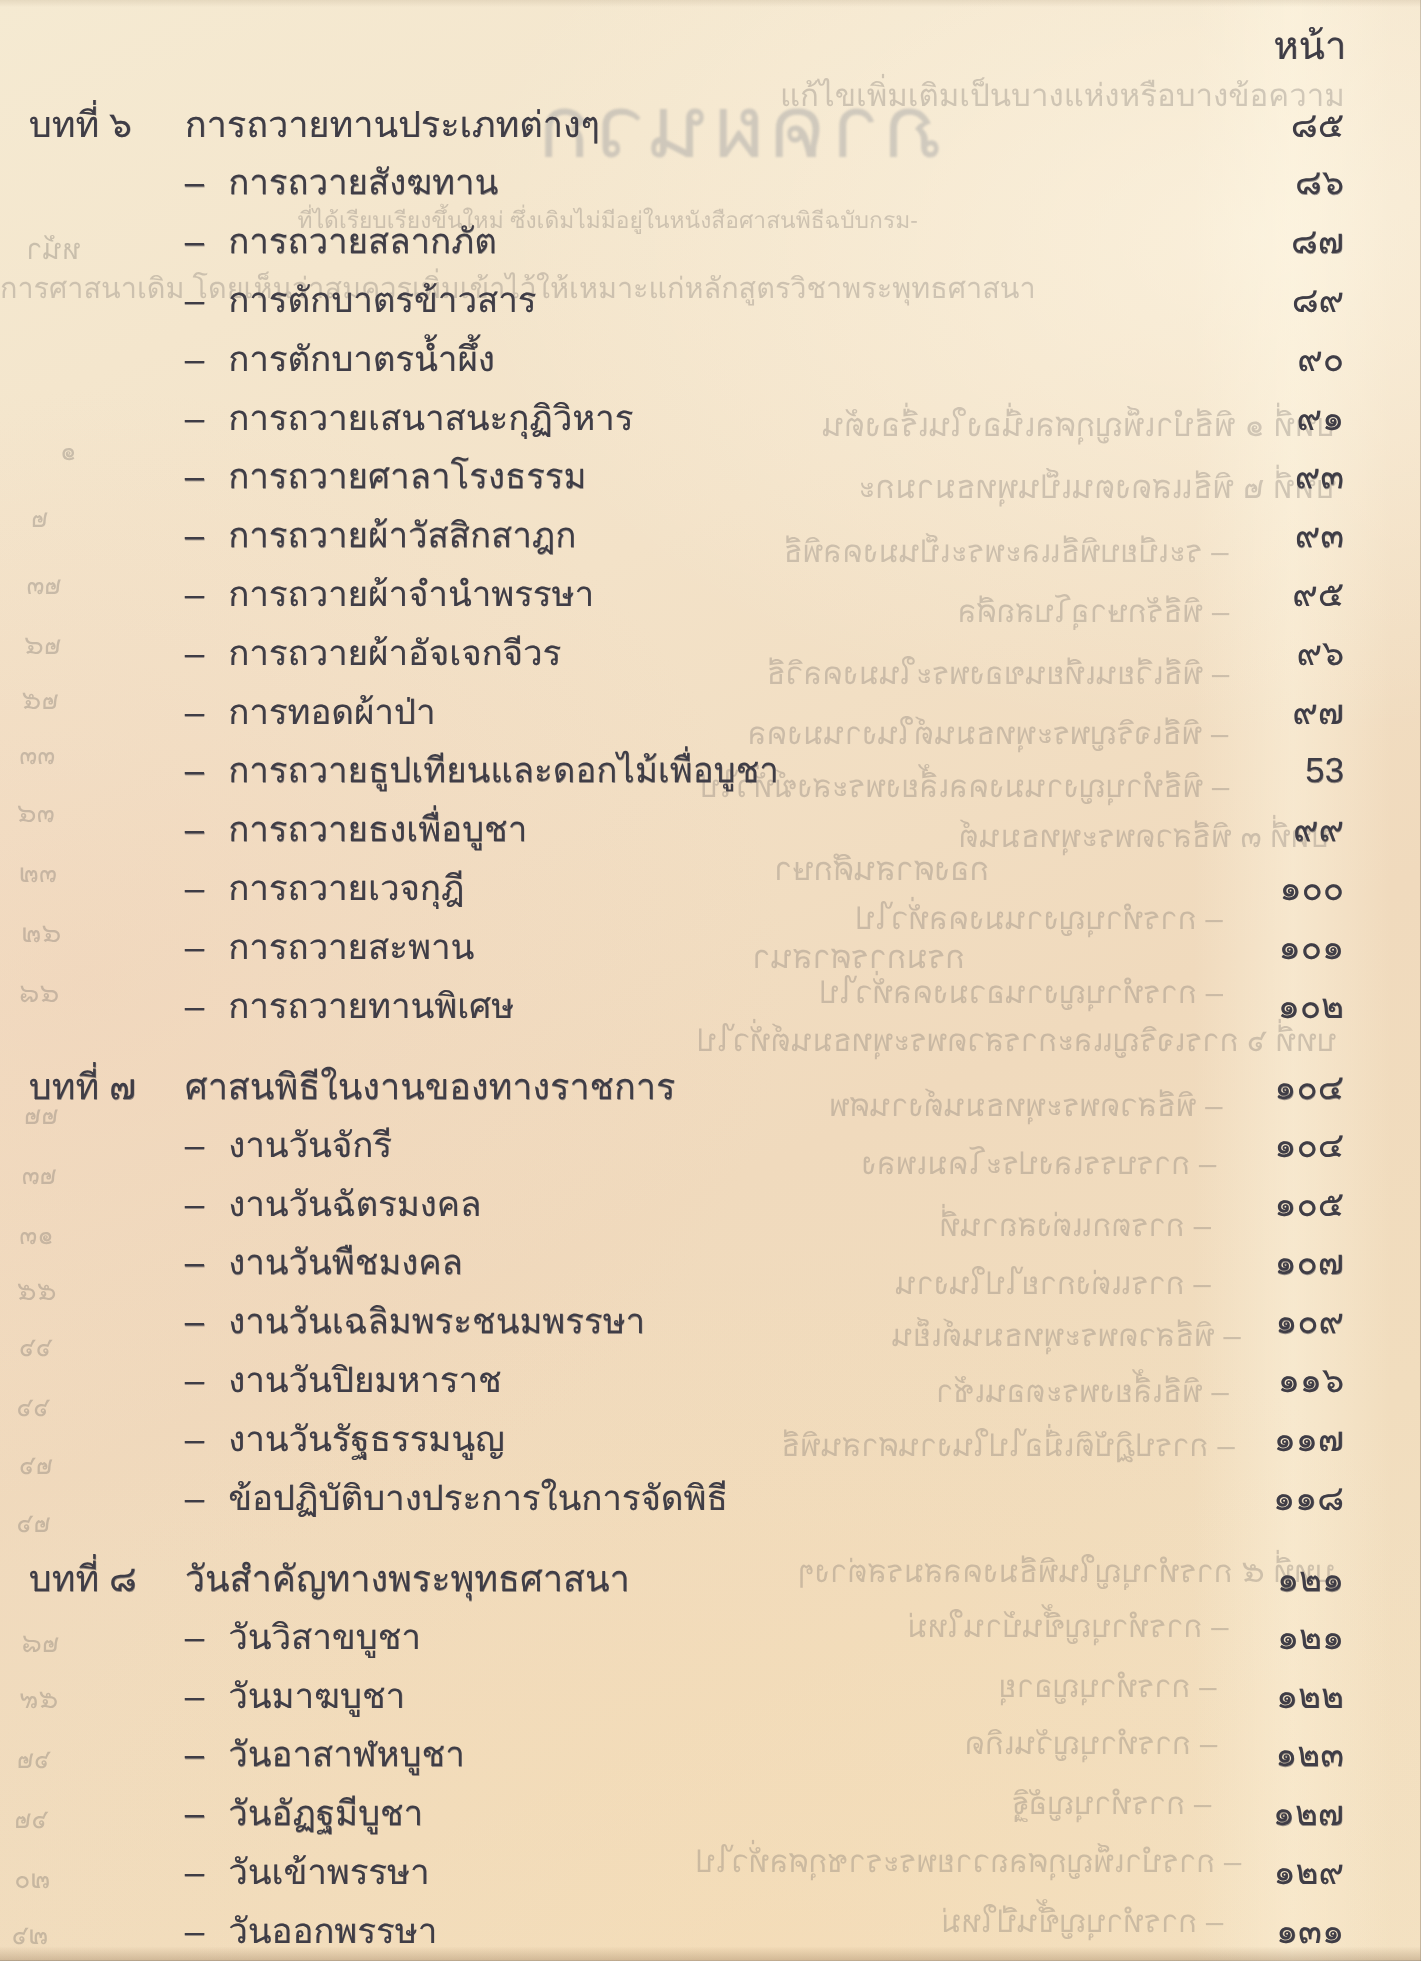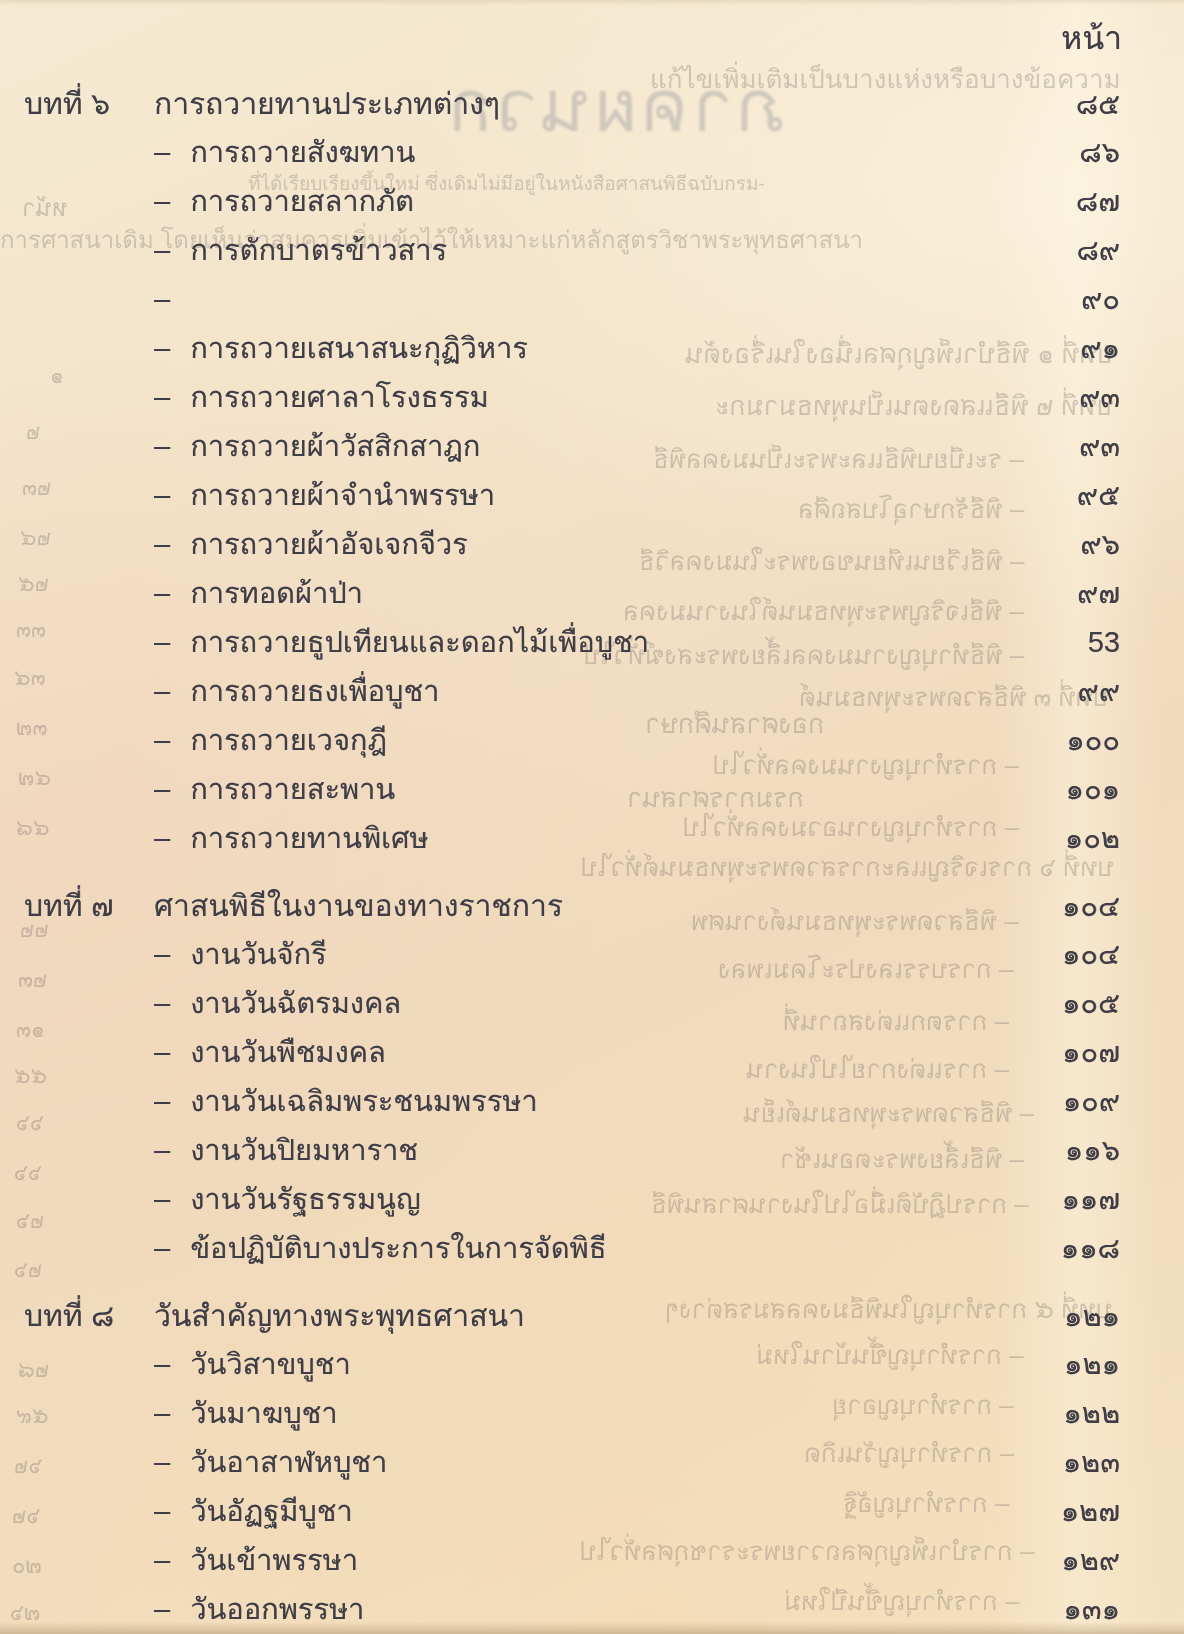--- a/index.html
+++ b/index.html
@@ -144,20 +144,21 @@
           <span class="entry-title">การถวายสลากภัต</span>
           <span class="pnum">๘๗</span>
         </div>
         <div class="toc-row item">
           <span class="dash">–</span>
           <span class="entry-title">การตักบาตรข้าวสาร</span>
           <span class="pnum">๘๙</span>
         </div>
         <div class="toc-row item">
           <span class="dash">–</span>
+          <span class="entry-title">การตักบาตรน้ำผึ้ง</span>
           <span class="pnum">๙๐</span>
         </div>
         <div class="toc-row item">
           <span class="dash">–</span>
           <span class="entry-title">การถวายเสนาสนะกุฏิวิหาร</span>
           <span class="pnum">๙๑</span>
         </div>
         <div class="toc-row item">
           <span class="dash">–</span>
           <span class="entry-title">การถวายศาลาโรงธรรม</span>

